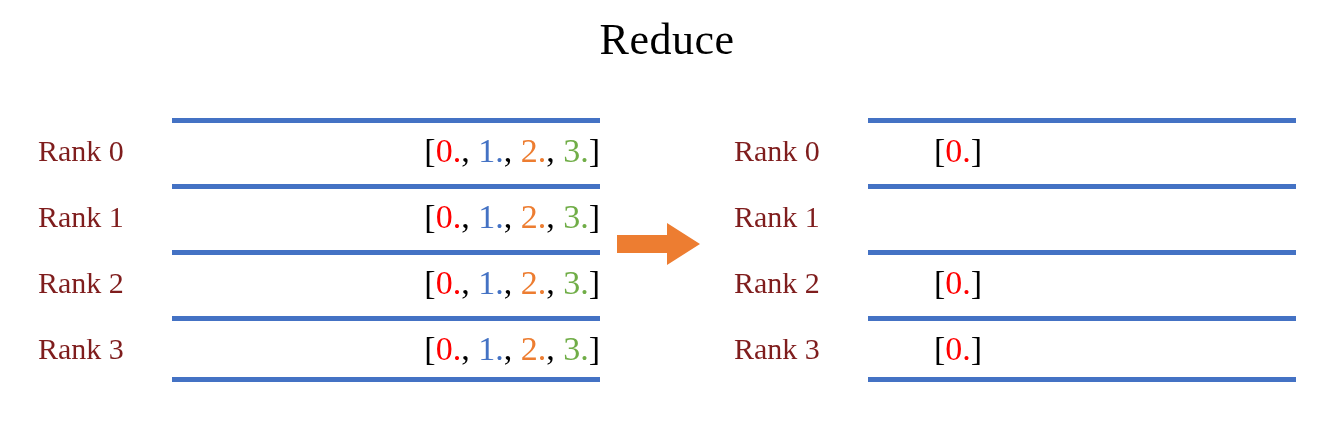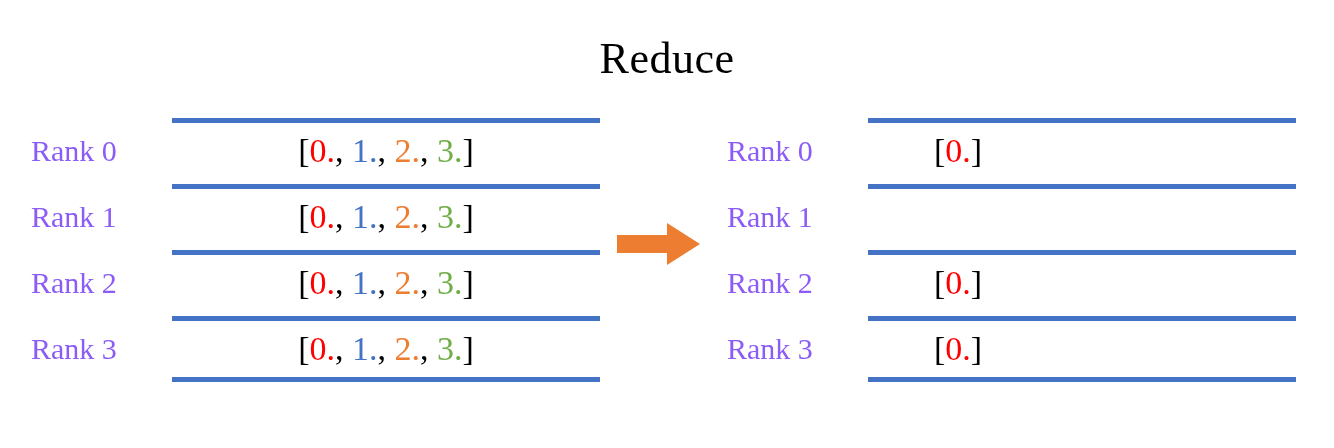--- a/index.html
+++ b/index.html
@@ -21,21 +21,20 @@
     position: absolute;
     left: 0;
     top: 14px;
     width: 1334px;
     text-align: center;
     font-size: 44px;
     line-height: 52px;
     font-weight: 400;
     color: #000000;
     letter-spacing: 0.5px;
-    margin-top: 19px;
   }
 
   
   .panel {
     position: absolute;
     top: 118px;
     height: 272px;
   }
   #panel-left  { left: 14px;  width: 586px; }
   #panel-right { left: 710px; width: 586px; }
@@ -50,39 +49,39 @@
 
   .rank-row {
     position: relative;
     height: 66px;
     width: 100%;
   }
 
   
   .rank-label {
     position: absolute;
-    left: 17px;
+    left: 24px;
     top: 0;
     height: 66px;
     line-height: 66px;
     font-size: 30px;
-    color: #8b5cf6;
+    color: #7f1d1d;
     white-space: nowrap;
   }
 
   
   .rank-cell {
     position: absolute;
     top: 0;
     height: 66px;
     left: 158px;
     right: 0;
     display: flex;
     align-items: center;
-    justify-content: center;
+    justify-content: flex-end;
   }
   #panel-right .rank-cell {
     left: 158px;
     justify-content: flex-start;
     padding-left: 66px;
     box-sizing: border-box;
   }
 
   
   .rule {

